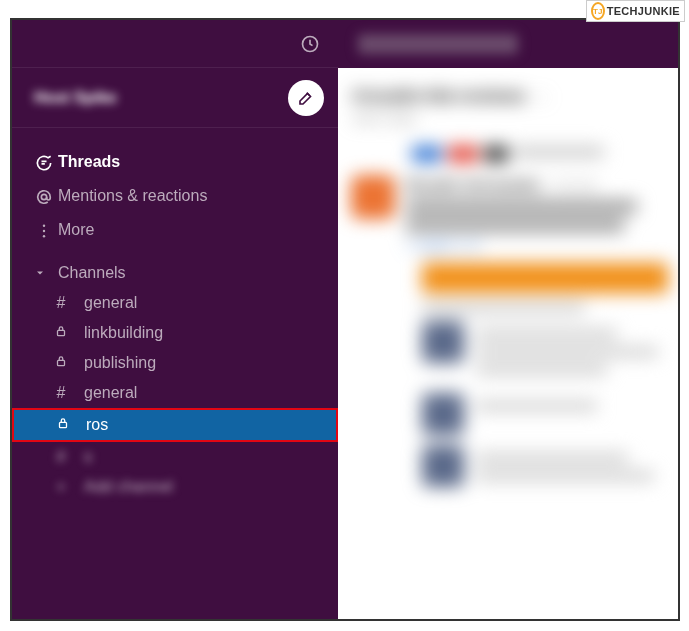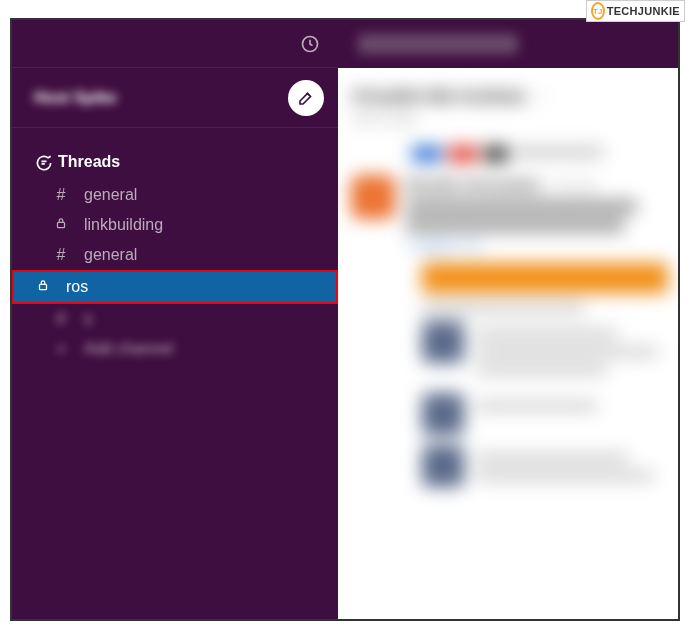--- a/index.html
+++ b/index.html
@@ -17,21 +17,21 @@
 .compose-btn { width: 36px; height: 36px; border-radius: 50%; background: #fff; display: flex; align-items: center; justify-content: center; }
 .compose-svg { width: 18px; height: 18px; color: #3f0e40; }
 .nav-list { padding-top: 18px; }
 .nav-item { display: flex; align-items: flex-start; gap: 4px; padding: 7px 22px; font-size: 16px; cursor: pointer; }
 .nav-item.active { color: #fff; font-weight: 700; }
 .nav-icon { width: 20px; height: 20px; flex-shrink: 0; display: inline-flex; align-items: center; justify-content: center; }
 .section-header { display: flex; align-items: center; gap: 12px; padding: 16px 22px 6px; font-size: 16px; cursor: pointer; }
 .caret { width: 12px; height: 12px; }
 .channel-item { display: flex; align-items: center; gap: 14px; padding: 6px 22px 6px 40px; font-size: 16px; cursor: pointer; color: #bcabbc; }
 .channel-item .ch-icon { width: 18px; text-align: center; flex-shrink: 0; }
-.channel-item.selected { background: #1164a3; color: #fff; padding-left: 20px; }
+.channel-item.selected { background: #1164a3; color: #fff; }
 .highlight-box { border: 2px solid #e30613; }
 .channel-item.blur span, .channel-item.blur .ch-icon, .nav-item.blur span { filter: blur(4px); }
 .main { flex: 1; background: #fff; position: relative; overflow: hidden; }
 .main-top { height: 48px; background: #3f0e40; display: flex; align-items: center; padding: 0 20px; }
 .search-blur { width: 160px; height: 20px; background: #6a4b6b; filter: blur(6px); border-radius: 4px; }
 .main-body { padding: 18px 0 0 14px; filter: blur(9px); }
 .mh-row { display: flex; align-items: center; gap: 10px; margin-bottom: 4px; }
 .mh-title { font-weight: 800; font-size: 18px; color: #222; }
 .mh-star { color: #999; font-size: 14px; }
 .mh-sub { font-size: 13px; color: #888; margin-bottom: 20px; }
@@ -86,34 +86,68 @@
     <div class="nav-list">
       <div class="nav-item active">
         <span class="nav-icon">
           <svg viewBox="0 0 24 24" width="20" height="20" fill="none" stroke="currentColor" stroke-width="2">
                 <path d="M20 12a8 8 0 1 1-3-6.2L20 4"></path>
                 <path d="M9 10h6M9 13h4"></path>
               </svg>
         </span>
         <span>Threads</span>
       </div>
-
+      <div class="nav-item">
+        <span class="nav-icon">
+          <svg viewBox="0 0 24 24" width="20" height="20" fill="none" stroke="currentColor" stroke-width="2">
+                <circle cx="12" cy="12" r="3.2"></circle>
+                <path d="M15.2 12v1.3c0 1.3.9 2.3 2.1 2.3 1.3 0 2.2-1 2.2-2.6v-1a7.5 7.5 0 1 0-3 6"></path>
+              </svg>
+        </span>
+        <span>Mentions &amp; reactions</span>
+      </div>
+      <div class="nav-item">
+        <span class="nav-icon">
+          <svg viewBox="0 0 24 24" width="18" height="18" fill="currentColor">
+                <circle cx="12" cy="5" r="1.6"></circle>
+                <circle cx="12" cy="12" r="1.6"></circle>
+                <circle cx="12" cy="19" r="1.6"></circle>
+              </svg>
+        </span>
+        <span>More</span>
+      </div>
+
+      <div class="section-header">
+        <svg class="caret" viewBox="0 0 24 24" fill="currentColor">
+              <path d="M6 9l6 6 6-6z"></path>
+            </svg>
+        <span>Channels</span>
+      </div>
 
       <div class="channel-item">
         <span class="ch-icon">#</span>
         <span>general</span>
       </div>
       <div class="channel-item">
         <span class="ch-icon">
           <svg viewBox="0 0 24 24" width="14" height="14" fill="none" stroke="currentColor" stroke-width="2.2">
                 <rect x="6" y="11" width="12" height="9" rx="1.5"></rect>
                 <path d="M9 11V8a3 3 0 0 1 6 0v3"></path>
               </svg>
         </span>
         <span>linkbuilding</span>
+      </div>
+      <div class="channel-item">
+        <span class="ch-icon">
+          <svg viewBox="0 0 24 24" width="14" height="14" fill="none" stroke="currentColor" stroke-width="2.2">
+                <rect x="6" y="11" width="12" height="9" rx="1.5"></rect>
+                <path d="M9 11V8a3 3 0 0 1 6 0v3"></path>
+              </svg>
+        </span>
+        <span>publishing</span>
       </div>
       <div class="channel-item">
         <span class="ch-icon">#</span>
         <span>general</span>
       </div>
       <div class="channel-item selected highlight-box">
         <span class="ch-icon">
           <svg viewBox="0 0 24 24" width="14" height="14" fill="none" stroke="currentColor" stroke-width="2.2">
                 <rect x="6" y="11" width="12" height="9" rx="1.5"></rect>
                 <path d="M9 11V8a3 3 0 0 1 6 0v3"></path>

